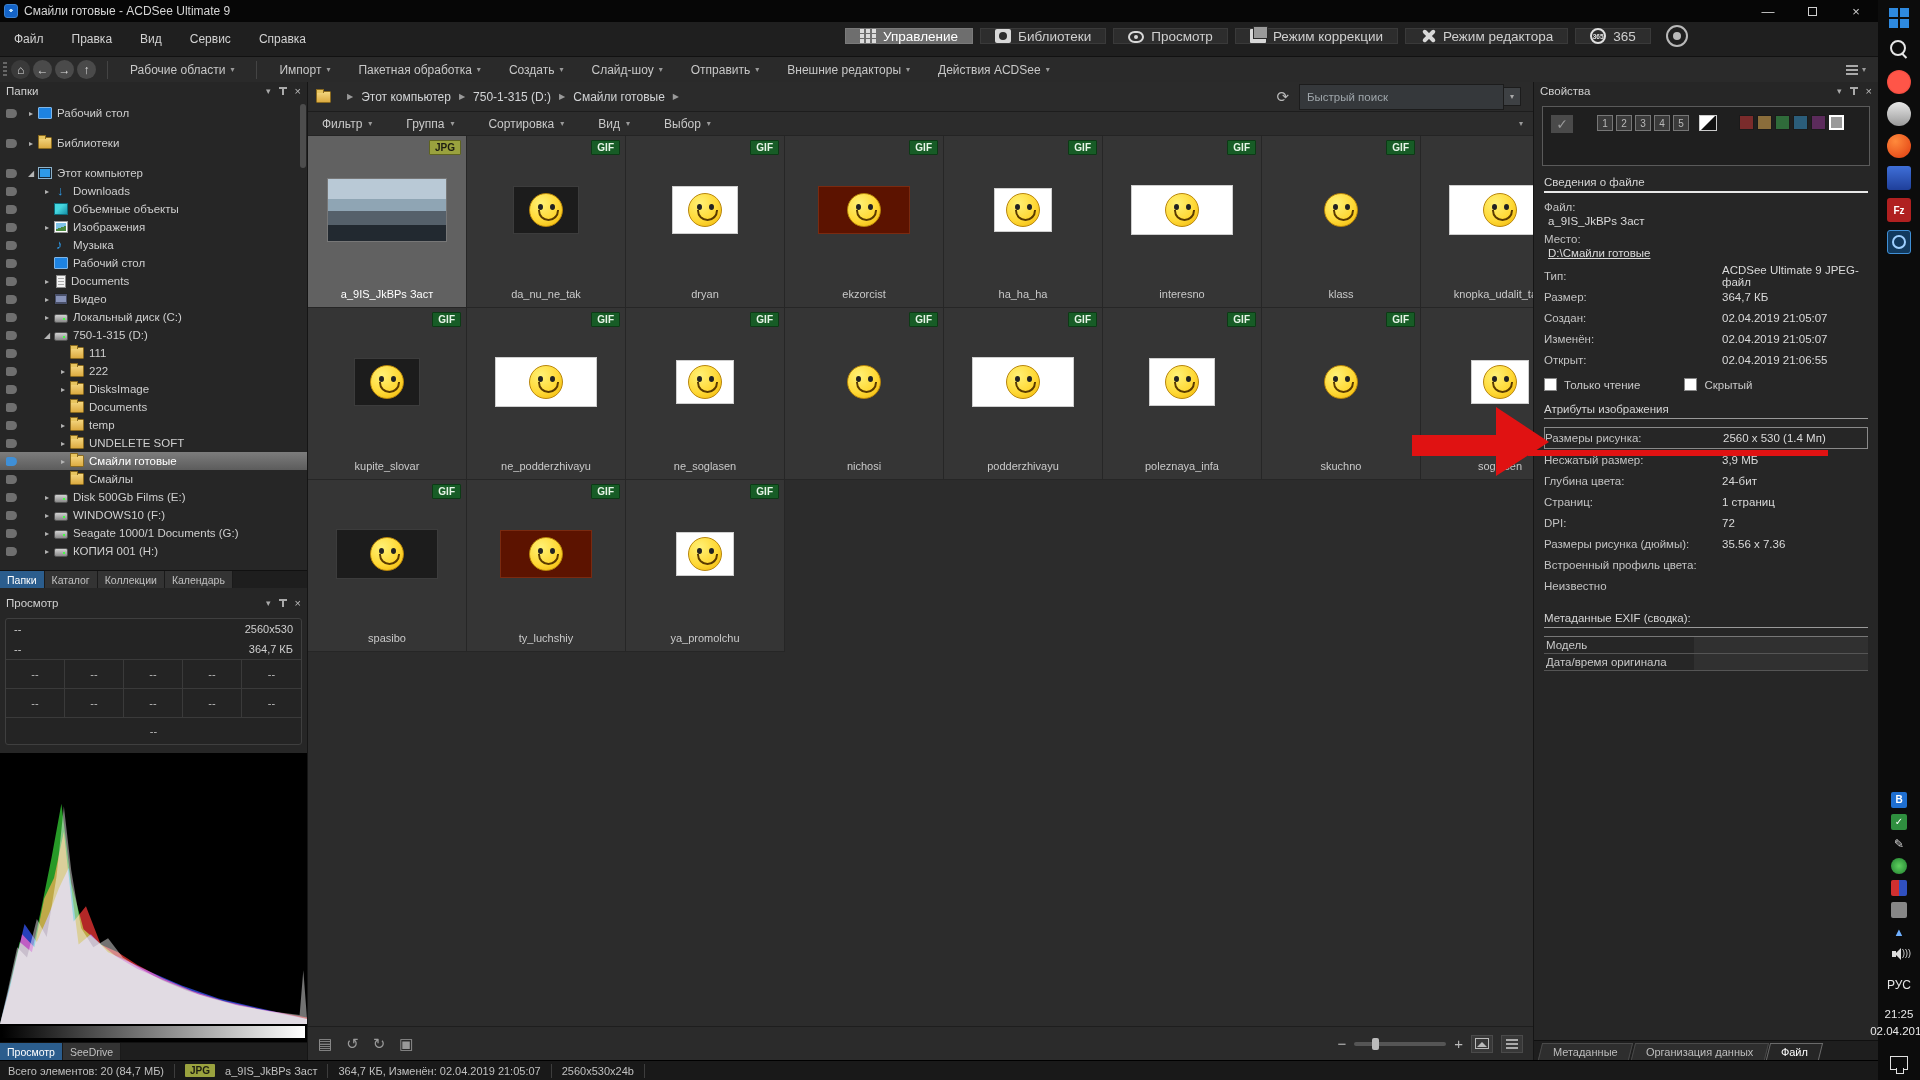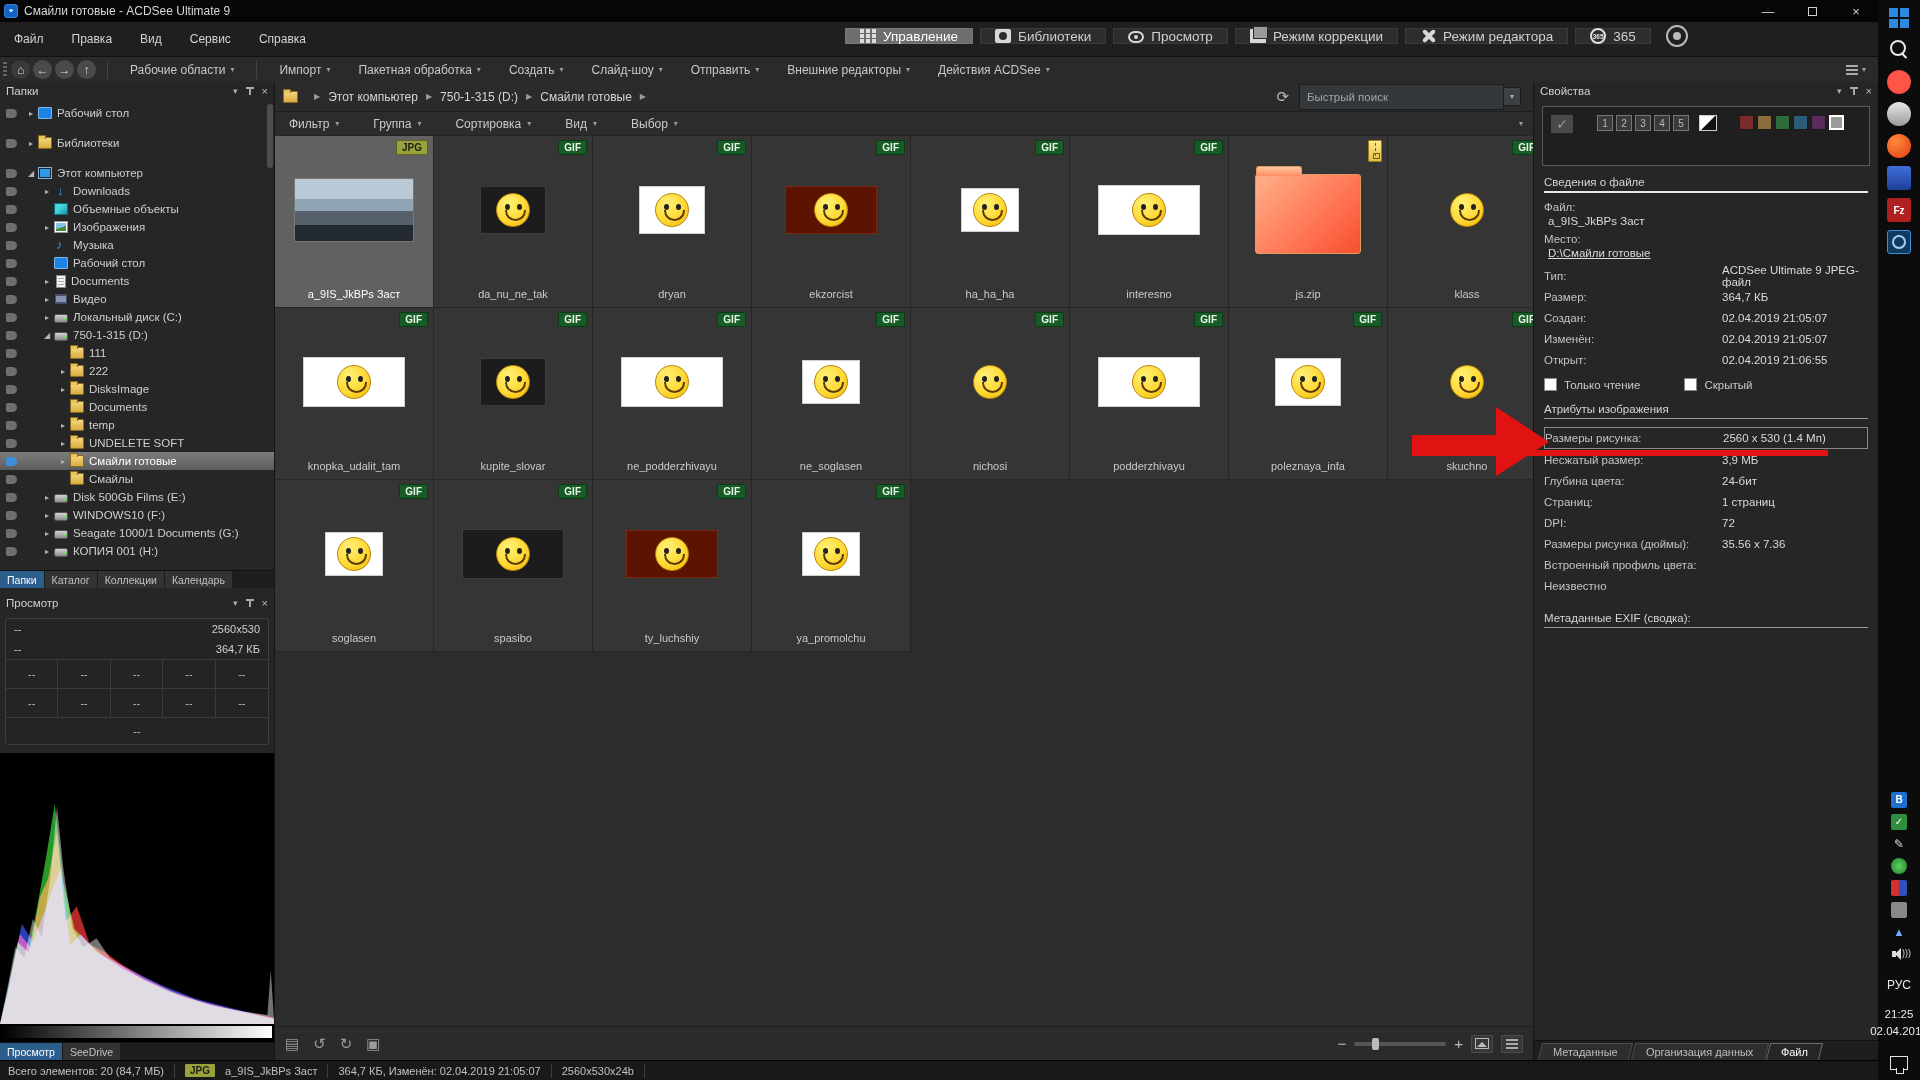--- a/index.html
+++ b/index.html
@@ -46,21 +46,21 @@
   .navbtn { width:19px; height:19px; border-radius:50%; background:#4a4a4a; color:#dcdcdc; display:flex; align-items:center; justify-content:center; font-size:12px; margin-right:3px; }
   .navbtn.home { background:#3a3a3a; }
   .tb-sep { width:1px; height:18px; background:#444; margin:0 8px; }
   .tb-item { display:flex; align-items:center; gap:5px; padding:0 14px; white-space:nowrap; }
   .caret { font-size:8px; color:#9a9a9a; }
   .tb-more { margin-left:auto; margin-right:12px; display:flex; align-items:center; gap:4px; }
   .lines-ico { width:12px; height:10px; background:repeating-linear-gradient(#aaa 0 2px, transparent 2px 4px); }
 
   
   .main { flex:1; display:flex; min-height:0; }
-  .left-panel { width:275px; flex:none; background:#262626; border-right:1px solid #151515; display:flex; flex-direction:column; }
+  .left-panel { width:308px; flex:none; background:#262626; border-right:1px solid #151515; display:flex; flex-direction:column; }
   .panel-header { height:18px; display:flex; align-items:center; font-size:11.5px; color:#d0d0d0; padding:0 6px; flex:none; }
   .ph-btns { margin-left:auto; display:flex; gap:8px; align-items:center; color:#aaa; font-size:9px; }
   .pin-ico { width:8px; height:9px; position:relative; }
   .pin-ico::before { content:""; position:absolute; left:0; top:0; width:8px; height:2px; background:#aaa; }
   .pin-ico::after { content:""; position:absolute; left:3px; top:2px; width:2px; height:6px; background:#aaa; }
   .x-ico { font-size:11px; color:#bbb; }
 
   .tree { height:470px; overflow:hidden; position:relative; padding-top:4px; flex:none; }
   .tree::after { content:""; position:absolute; right:1px; top:4px; width:6px; height:64px; background:#4d4d4d; border-radius:3px; }
   .tree-row { height:18px; display:flex; align-items:center; font-size:11.5px; color:#cfcfcf; padding-left:6px; white-space:nowrap; }
@@ -650,27 +650,20 @@
             <div class="cell">
               <span class="badge b-gif">GIF</span>
               <div class="tarea">
                 <div class="fr fr-white wide">
                   <div class="smiley"></div>
                 </div>
               </div>
               <div class="fname">interesno</div>
             </div>
             <div class="cell">
-              <span class="badge b-zip"></span>
-              <div class="tarea">
-                <div class="bigfolder"></div>
-              </div>
-              <div class="fname">js.zip</div>
-            </div>
-            <div class="cell">
               <span class="badge b-gif">GIF</span>
               <div class="tarea">
                 <div class="smiley"></div>
               </div>
               <div class="fname">klass</div>
             </div>
             <div class="cell">
               <span class="badge b-gif">GIF</span>
               <div class="tarea">
                 <div class="fr fr-white wide">
@@ -888,20 +881,30 @@
             </div>
             <div class="p-row">
               <span class="p-label">Встроенный профиль цвета:</span>
               <span class="p-value"></span>
             </div>
             <div class="p-row">
               <span class="p-label">Неизвестно</span>
               <span class="p-value"></span>
             </div>
             <div class="sec-hdr sec-hdr2" style="margin-top: 16px;">Метаданные EXIF (сводка):</div>
+            <div class="exif-table">
+              <div class="exif-row">
+                <span class="exif-label">Модель</span>
+                <span class="exif-val"></span>
+              </div>
+              <div class="exif-row">
+                <span class="exif-label">Дата/время оригинала</span>
+                <span class="exif-val"></span>
+              </div>
+            </div>
           </div>
         <div class="right-tabs" id="right-tabs">
             <span class="rtab"><span>Метаданные</span></span>
             <span class="rtab"><span>Организация данных</span></span>
             <span class="rtab active"><span>Файл</span></span>
           </div>
       </div>
     </div>
 
     <div class="statusbar">

